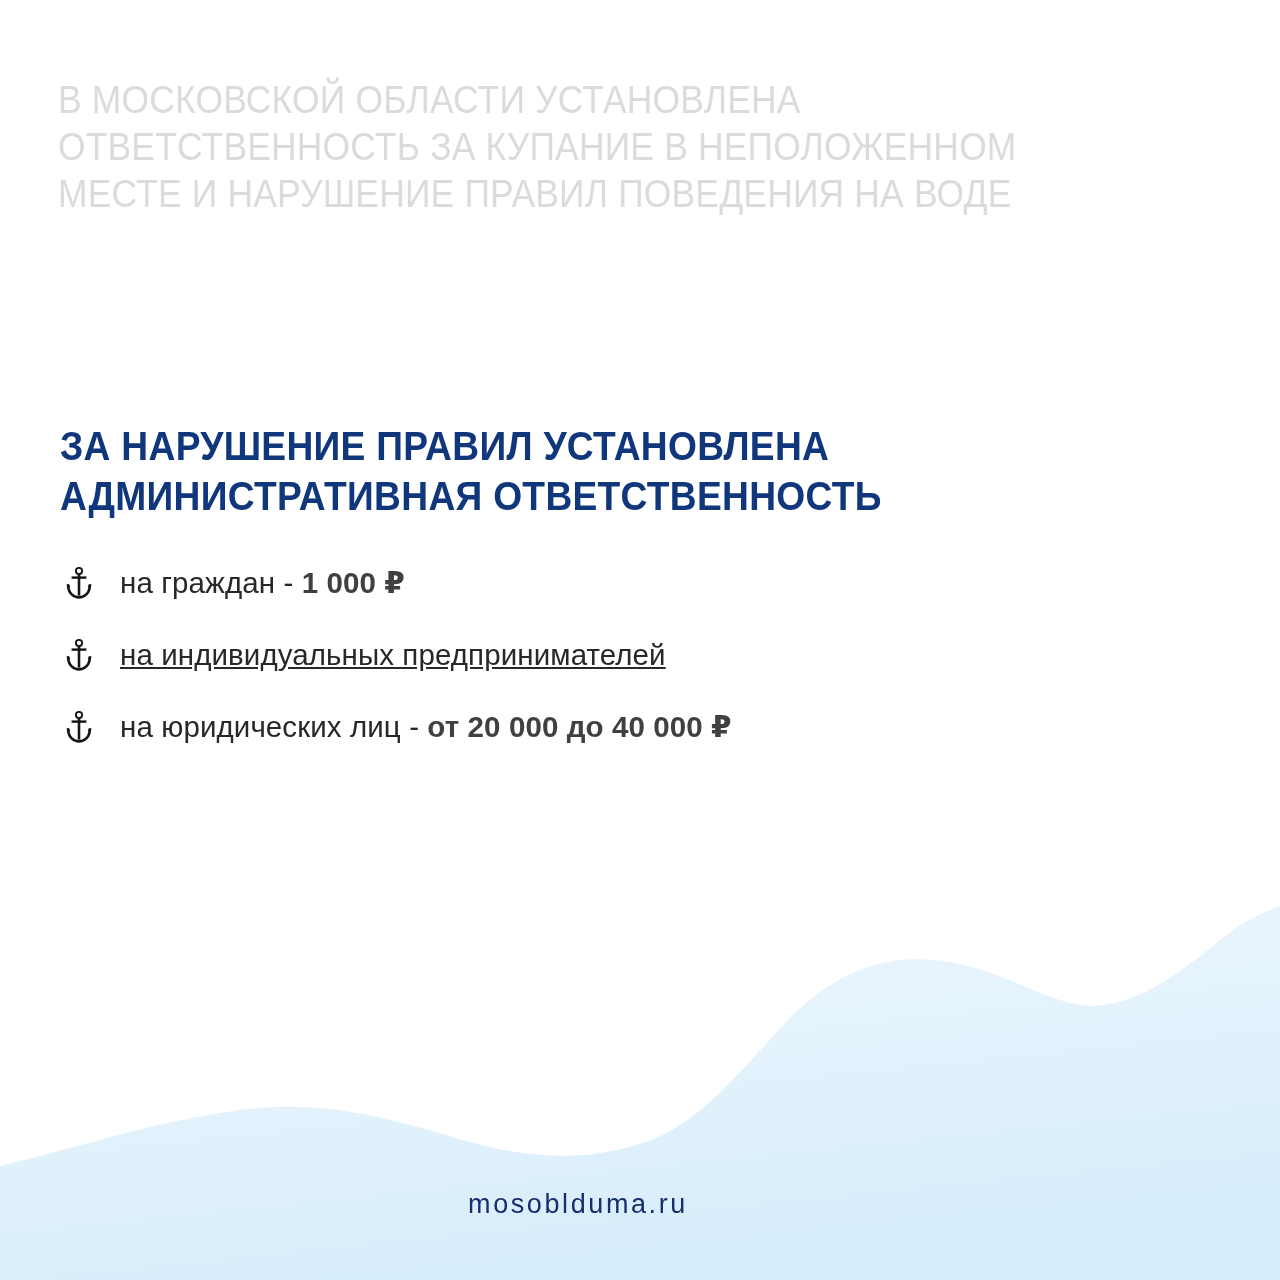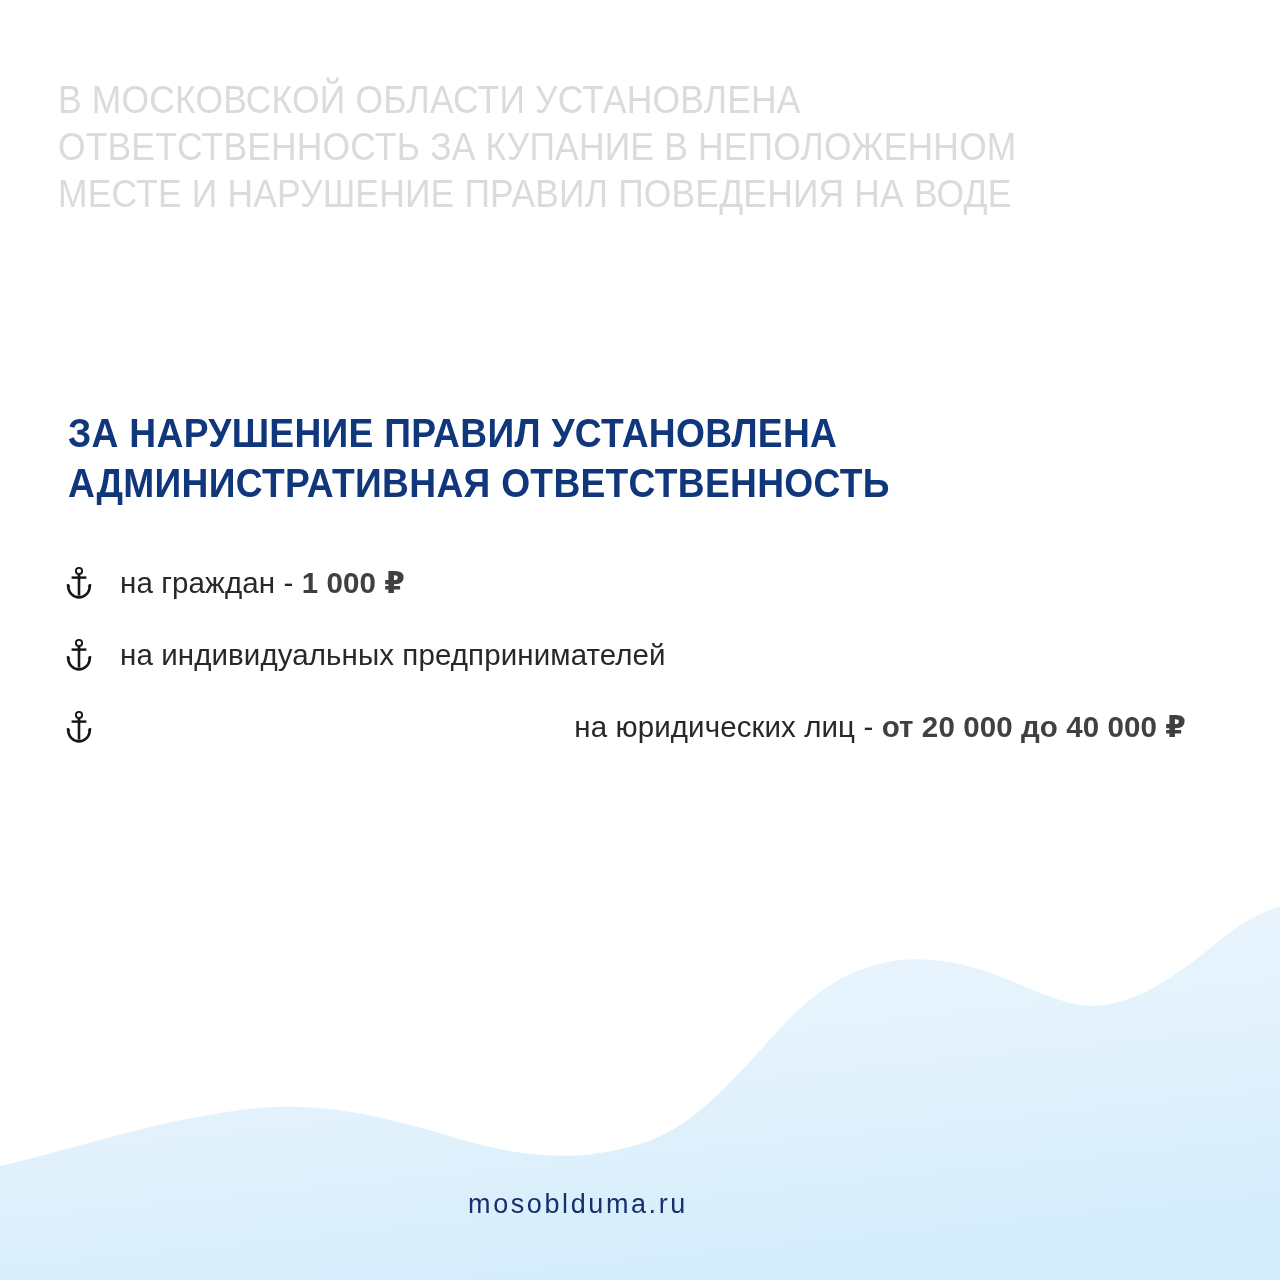--- a/index.html
+++ b/index.html
@@ -52,24 +52,23 @@
     text-transform: uppercase;
     white-space: nowrap;
     transform: scaleX(0.92);
     transform-origin: left center;
   }
 
   
   .heading-block {
     position: absolute;
     left: 60px;
-    top: 408px;
+    top: 421px;
     width: 1100px;
     z-index: 2;
-    margin-left: 8px;
   }
   .heading-line {
     font-size: 40px;
     line-height: 50px;
     font-weight: 700;
     letter-spacing: 0.3px;
     color: #10377b;
     text-transform: uppercase;
     white-space: nowrap;
     transform: scaleX(0.93);
@@ -84,21 +83,21 @@
     width: 1130px;
     z-index: 2;
   }
   .bullet-row {
     position: relative;
     display: flex;
     align-items: center;
     min-height: 54px;
     margin-bottom: 18px;
   }
-  .bullet-row:last-child { margin-bottom: 0; text-align: right; }
+  .bullet-row:last-child { margin-bottom: 0; }
 
   .anchor-icon {
     flex: 0 0 auto;
     width: 46px;
     display: flex;
     align-items: center;
     justify-content: center;
     color: #15161a;
   }
   .anchor-icon svg { display: block; }
@@ -109,21 +108,21 @@
     font-size: 29.5px;
     line-height: 42px;
     color: #26282b;
     font-weight: 400;
     letter-spacing: 0.1px;
   }
   .bullet-text .amount {
     color: #404040;
     font-weight: 700;
   }
-  .bullet-text .l2 { display: block; }
+  .bullet-text .l2 { display: block; text-decoration: underline; }
 
   
   .footer-url {
     position: absolute;
     left: 0;
     top: 1189px;
     width: 1156px;
     text-align: center;
     z-index: 3;
     font-size: 27px;

